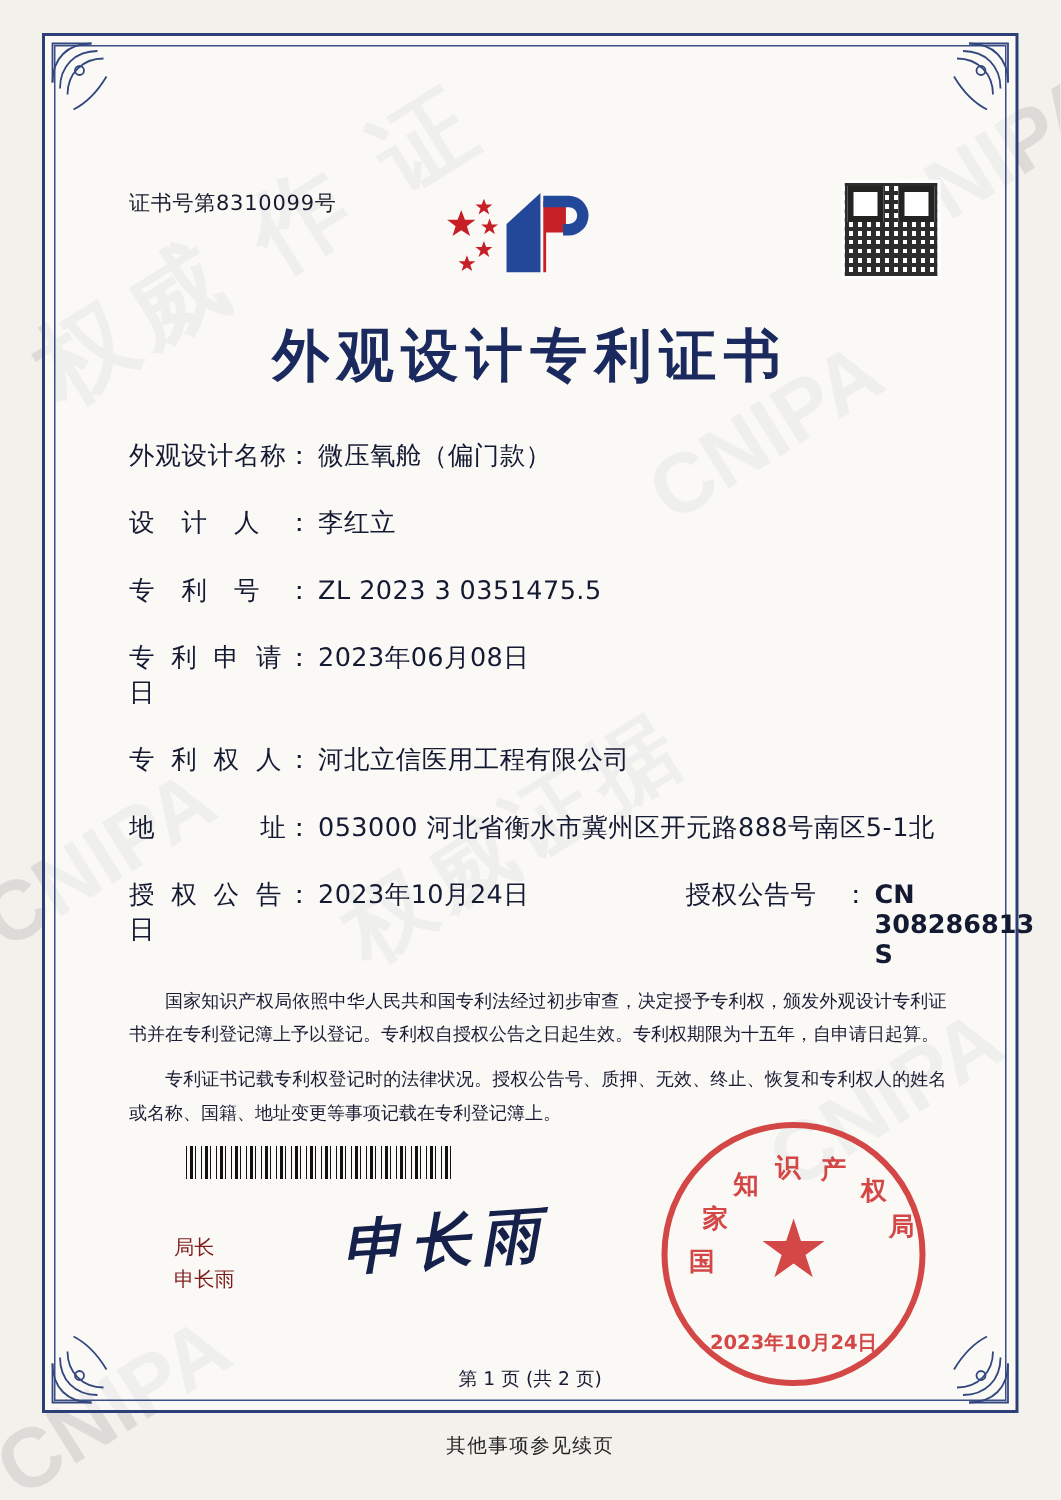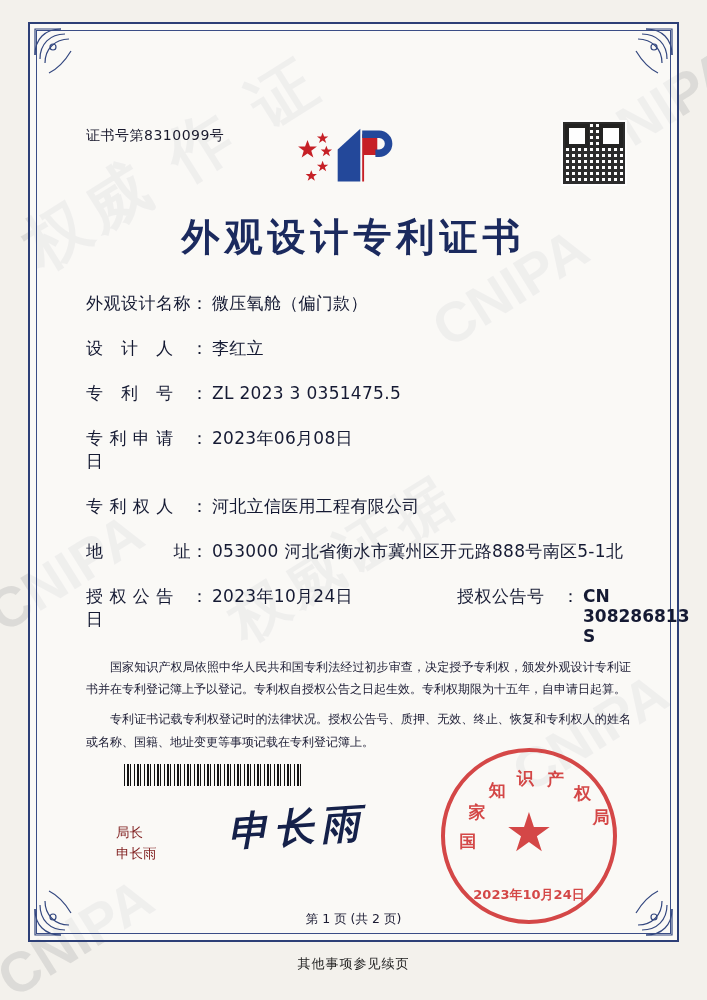--- a/index.html
+++ b/index.html
@@ -144,20 +144,21 @@
     margin-bottom: 22px;
   }
   .field-label {
     width: 105px;
     flex: 0 0 105px;
     letter-spacing: 0.5px;
   }
   .field-label.spread {
     display: flex;
     justify-content: space-between;
+    font-family: Liberation Mono, monospace;
   }
   .field-sep { padding-right: 4px; }
   .field-value { flex: 1; letter-spacing: 0.3px; }
   .field-row.dual .field-value { flex: 0 0 auto; width: 245px; }
   .field-row.dual .field-label2 {
     width: 105px;
     flex: 0 0 105px;
     letter-spacing: 0.5px;
   }
   .field-row.dual .field-value2 { flex: 1; font-weight: bold; }

